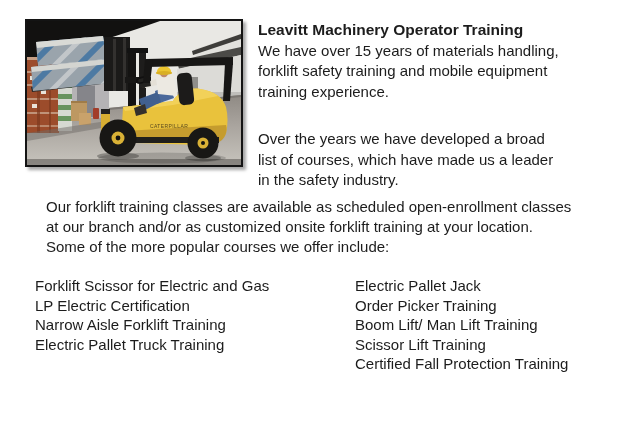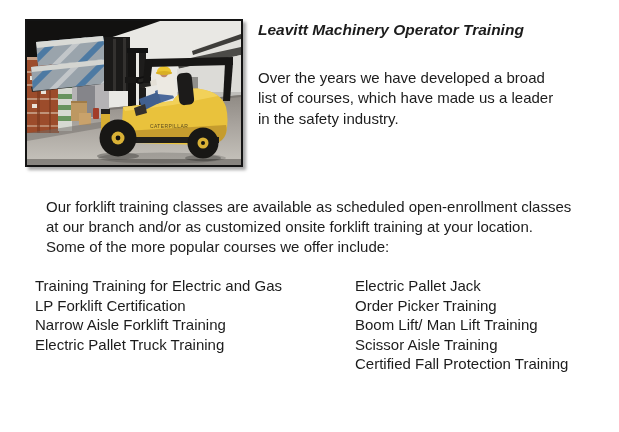--- a/index.html
+++ b/index.html
@@ -12,21 +12,21 @@
     position:absolute;left:25px;top:19px;width:214px;height:144px;
     border:2px solid #141414;
     box-shadow:3px 3px 3px rgba(0,0,0,0.35);
     background:#e9e8e4;
   }
   .photo-frame svg{display:block;width:100%;height:100%;}
   .right-col{
     position:absolute;left:258px;top:20px;width:338px;
     font-size:15px;line-height:20.5px;
   }
-  .page-title{font-weight:bold;font-size:15.5px;margin:0;font-style:italic;}
+  .page-title{font-weight:bold;font-size:15.5px;margin:0;}
   .about-p{margin:0;white-space:pre-line;}
   .about-p.second{margin-top:27px;}
   .intro{
     position:absolute;left:46px;top:197px;width:578px;
     font-size:15px;line-height:20px;white-space:pre-line;
   }
   .courses{
     position:absolute;left:35px;top:276px;display:flex;
     font-size:15px;line-height:19.5px;
   }
@@ -175,36 +175,39 @@
       <circle cx="91" cy="117" r="2.4" fill="#141310"></circle>
       <circle cx="176" cy="122" r="15.5" fill="#181715"></circle>
       <circle cx="176" cy="122" r="5.5" fill="#d9b136"></circle>
       <circle cx="176" cy="122" r="2" fill="#141310"></circle>
     </g>
   </svg>
 </div>
 
 <div class="right-col">
   <h1 class="page-title">Leavitt Machinery Operator Training</h1>
+  <p class="about-p">We have over 15 years of materials handling,
+forklift safety training and mobile equipment
+training experience.</p>
   <p class="about-p second">Over the years we have developed a broad
 list of courses, which have made us a leader
 in the safety industry.</p>
 </div>
 
 <div class="intro">Our forklift training classes are available as scheduled open-enrollment classes
 at our branch and/or as customized onsite forklift training at your location.
 Some of the more popular courses we offer include:</div>
 
 <div class="courses">
   <div class="course-col left">
-      <div class="course-item">Training Training for Electric and Gas</div>
-      <div class="course-item">LP Forklift Certification</div>
+      <div class="course-item">Forklift Scissor for Electric and Gas</div>
+      <div class="course-item">LP Electric Certification</div>
       <div class="course-item">Narrow Aisle Forklift Training</div>
       <div class="course-item">Electric Pallet Truck Training</div>
     </div>
   <div class="course-col right">
       <div class="course-item">Electric Pallet Jack</div>
       <div class="course-item">Order Picker Training</div>
       <div class="course-item">Boom Lift/ Man Lift Training</div>
-      <div class="course-item">Scissor Aisle Training</div>
+      <div class="course-item">Scissor Lift Training</div>
       <div class="course-item">Certified Fall Protection Training</div>
     </div>
 </div>
 
 </body></html>

